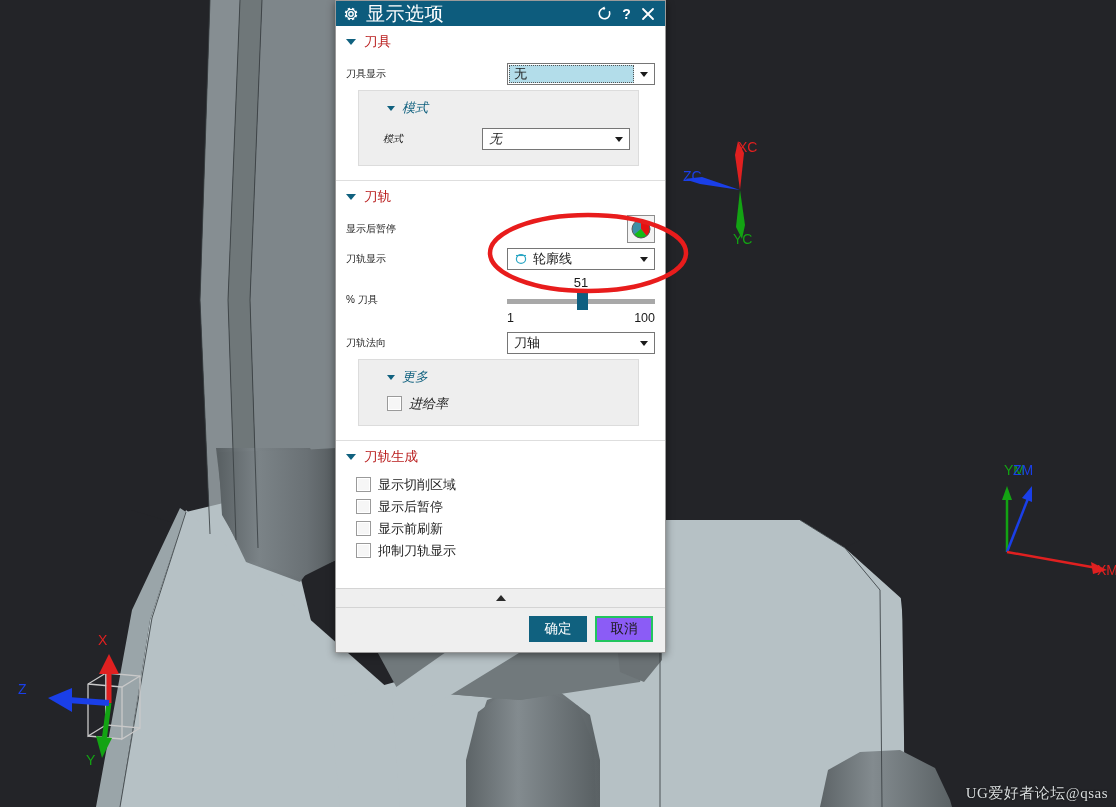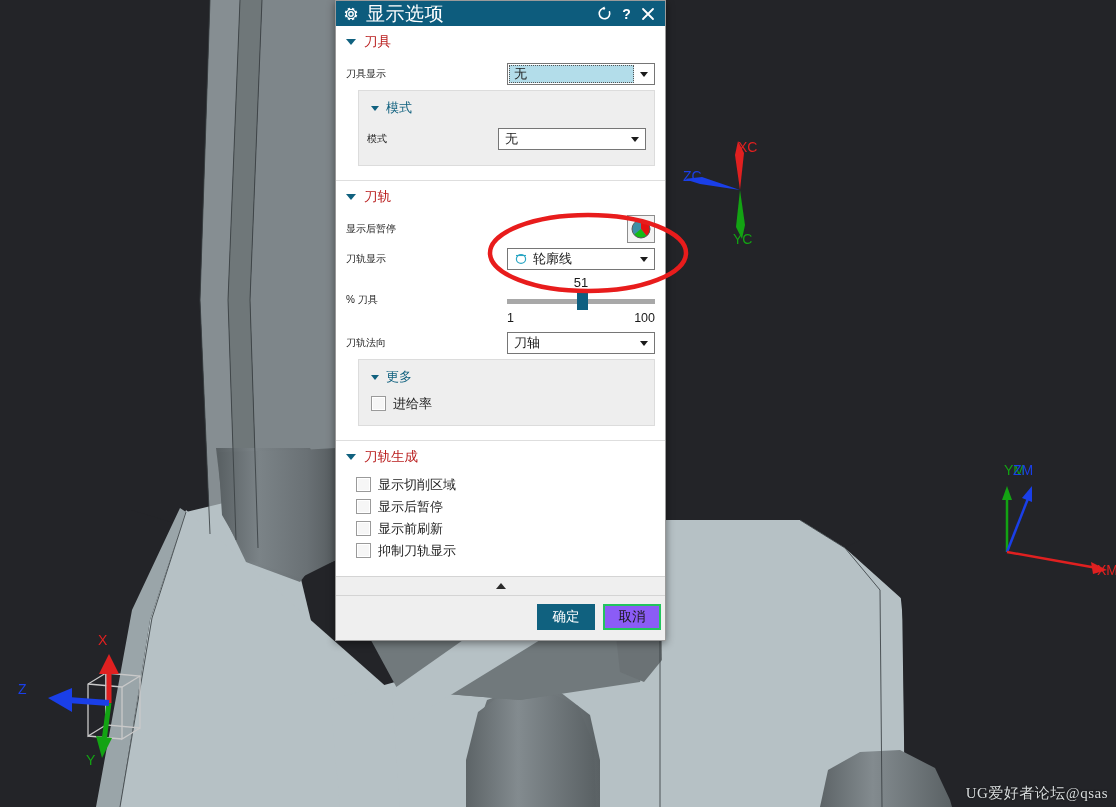--- a/index.html
+++ b/index.html
@@ -99,22 +99,23 @@
   .section-head .label {
     color: #b91c1c;
     font-size: 13.5px;
   }
   .section-body { padding: 0 10px 8px 10px; background:#fff; }
 
   
   .group {
     background: #eeeeee;
     border: 1px solid #dcdcdc;
-    margin: 2px 0 6px 12px;
-    padding: 4px 8px 10px 8px;
+    margin: 2px 16px 6px 12px;
+    padding: 4px 8px 10px 24px;
+    font-style: italic;
   }
   .group-head {
     display:flex; align-items:center;
     padding: 4px 0 6px 4px;
   }
   .group-head .caret {
     width: 0; height: 0;
     border-left: 4.5px solid transparent;
     border-right: 4.5px solid transparent;
     border-top: 5.5px solid #10617f;
@@ -253,21 +254,21 @@
   .collapse-strip i {
     width: 0; height: 0;
     border-left: 5px solid transparent;
     border-right: 5px solid transparent;
     border-bottom: 6px solid #2b2b2b;
     display:block;
   }
   .dlg-footer {
     background: #efefef;
     border-top: 1px solid #d4d4d4;
-    padding: 8px 4px 10px 10px;
+    padding: 8px 12px 10px 10px;
     display: flex; justify-content: flex-end; gap: 8px;
   }
   .btn {
     min-width: 58px; height: 26px;
     font-size: 13.5px;
     display: flex; align-items: center; justify-content: center;
     cursor: default;
     box-sizing: border-box;
     padding: 0 10px;
   }
@@ -553,21 +554,21 @@
             <span class="cbox"></span>
             <span class="cblabel">进给率</span>
           </div>
         </div>
       </div>
 
       <div class="section-head">
         <span class="caret"></span>
         <span class="label">刀轨生成</span>
       </div>
-      <div class="section-body" style="padding-bottom:14px;">
+      <div class="section-body" style="padding-bottom:26px;">
         <div class="cbrow">
           <span class="cbox"></span>
           <span class="cblabel">显示切削区域</span>
         </div>
         <div class="cbrow">
           <span class="cbox"></span>
           <span class="cblabel">显示后暂停</span>
         </div>
         <div class="cbrow">
           <span class="cbox"></span>

